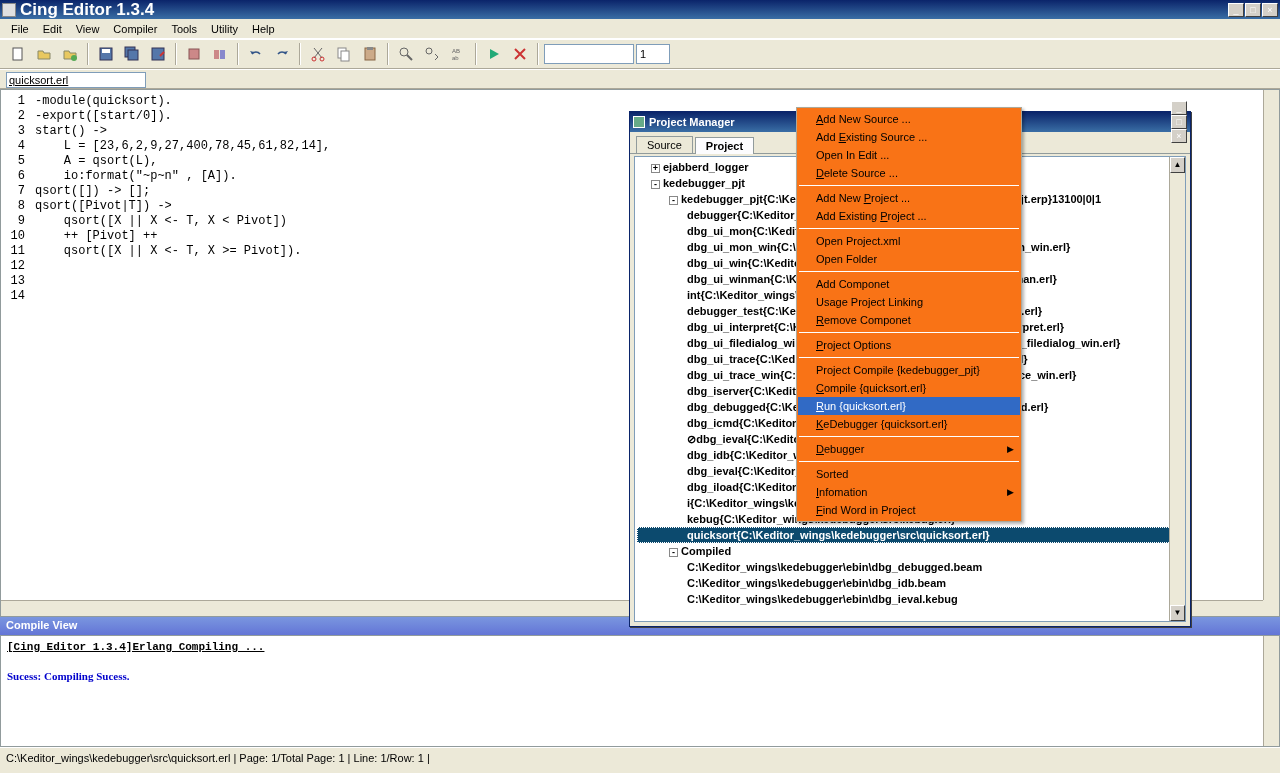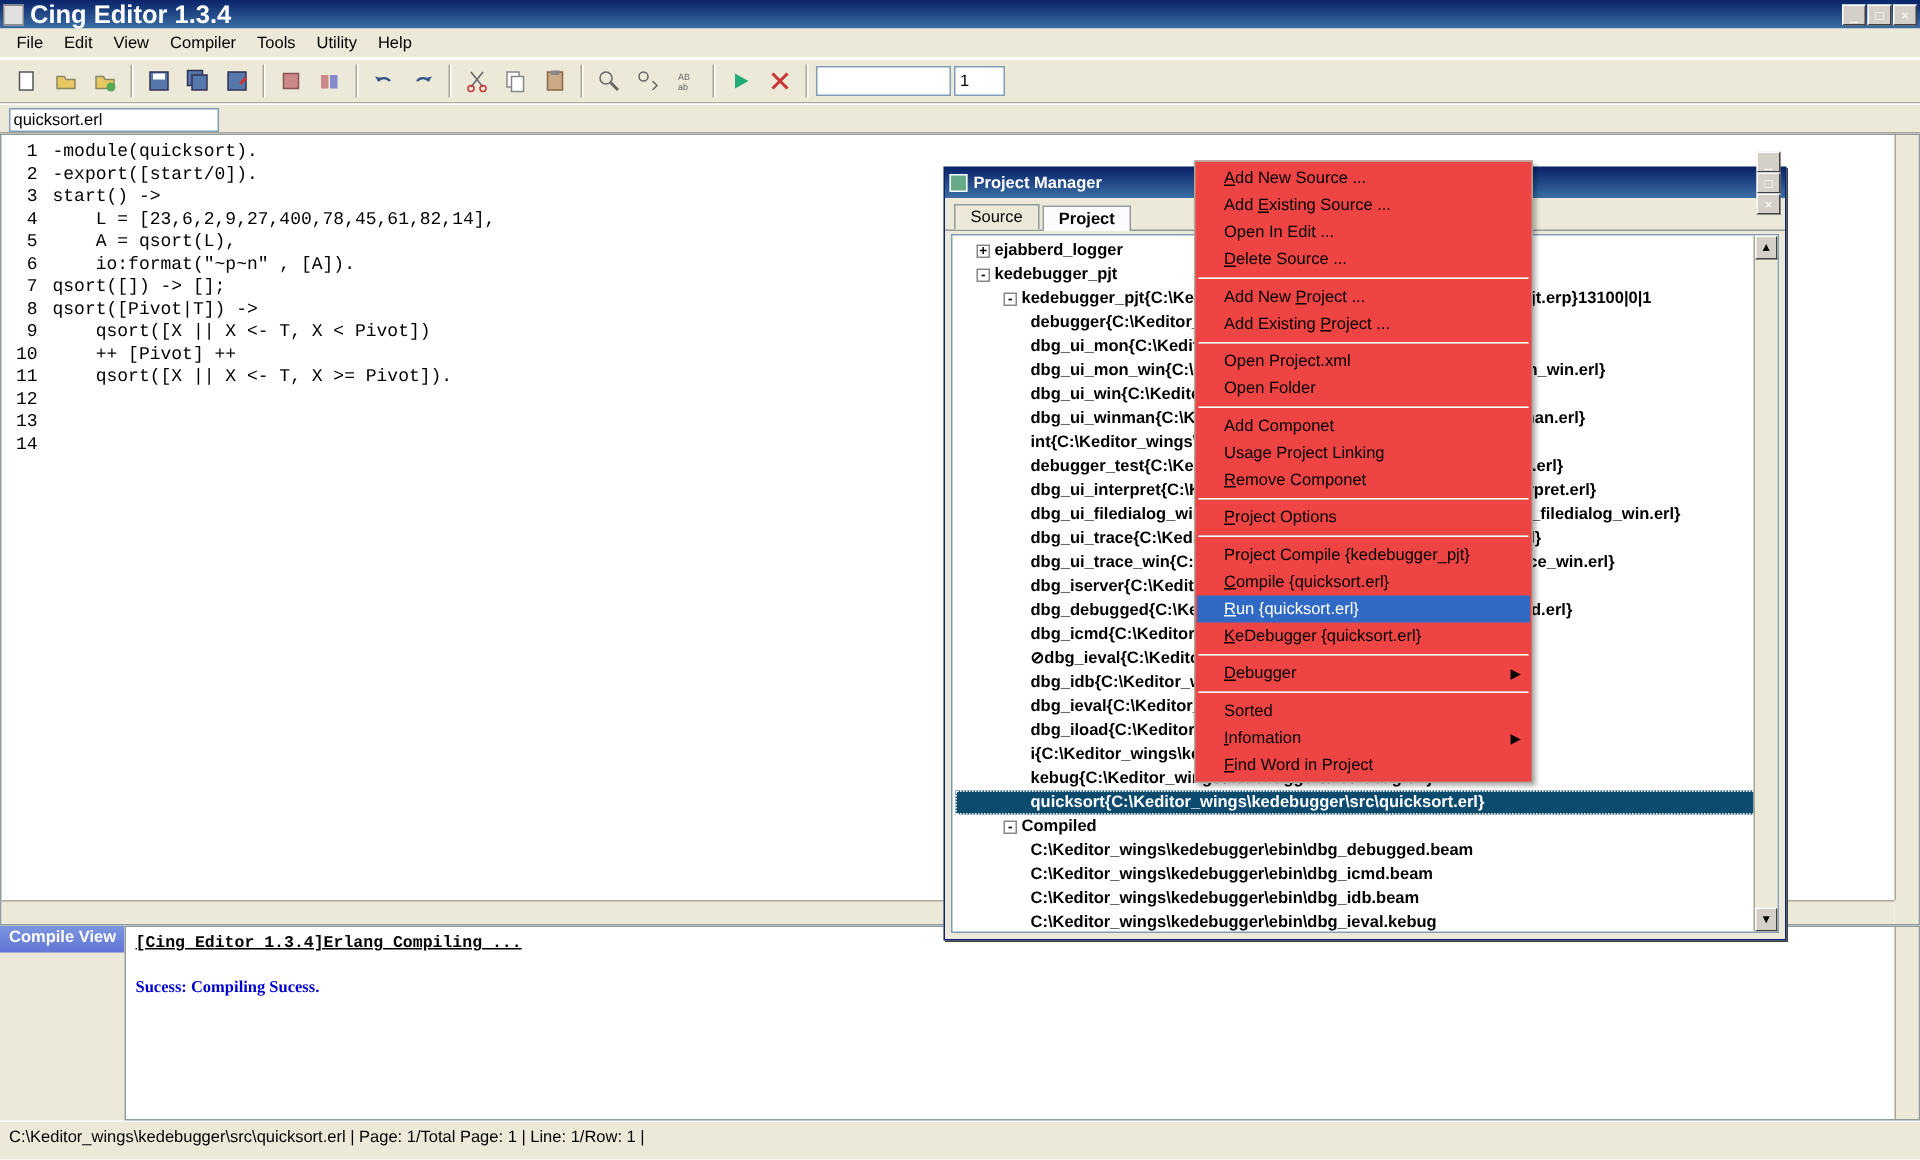--- a/index.html
+++ b/index.html
@@ -9,50 +9,50 @@
 .titlebar .title { flex:1; font-weight:bold; font-size:17px; }
 .titlebar .winbtns { display:flex; gap:1px; }
 .winbtn { width:16px; height:14px; background:#d4d0c8; border:1px solid #fff; border-right-color:#404040; border-bottom-color:#404040; font-size:9px; text-align:center; line-height:12px; cursor:pointer; font-family:"Marlett","Arial"; }
 .menubar { height:20px; background:#ece9d8; display:flex; align-items:center; padding:0 4px; border-bottom:1px solid #fff; }
 .menubar .menuitem { padding:2px 7px; cursor:pointer; }
 .toolbar { height:30px; background:#ece9d8; border-top:1px solid #fff; border-bottom:1px solid #aca899; display:flex; align-items:center; padding:2px 6px; gap:2px; }
 .tbtn { width:24px; height:24px; border:1px solid transparent; display:flex; align-items:center; justify-content:center; cursor:pointer; }
 .tsep { width:2px; height:22px; border-left:1px solid #aca899; border-right:1px solid #fff; margin:0 3px; }
 .tinput { height:20px; border:1px solid #7f9db9; background:#fff; padding:0 3px; font-size:11px; }
 .filelabel { height:20px; background:#ece9d8; border-top:1px solid #fff; border-bottom:1px solid #aca899; padding:2px 6px; }
-.filelabel input { height:16px; width:140px; border:1px solid #7f9db9; background:#fff; padding:0 2px; font-size:11px; }
+.filelabel input { height:16px; width:140px; border:1px solid #7f9db9; background:#fff; padding:0 2px; font-size:11px;text-decoration:underline; }
 .editor-area { position:relative; height:528px; background:#fff; border:1px solid #919b9c; overflow:hidden; }
 .editor-content { display:flex; font-family:"Courier New",monospace; font-size:12px; line-height:15px; }
 .gutter { width:28px; text-align:right; padding:4px 4px 0 0; color:#000; user-select:none; }
 .code { padding:4px 0 0 6px; white-space:pre; }
 .scroll-v { position:absolute; right:0; top:0; bottom:16px; width:16px; background:#ece9d8; border-left:1px solid #aca899; }
 .scroll-h { position:absolute; left:0; right:16px; bottom:0; height:16px; background:#ece9d8; border-top:1px solid #aca899; }
 .scroll-corner { position:absolute; right:0; bottom:0; width:16px; height:16px; background:#ece9d8; }
-.compileview { height:130px; display:flex; flex-direction:row; }
+.compileview { height:130px; display:flex; flex-direction:column; }
 .compileview .hdr { height:18px; background:linear-gradient(to bottom,#7a96df,#6375d6); color:#fff; padding:2px 6px; font-weight:bold; font-size:11px; }
 .compileview .body { flex:1; background:#fff; border:1px solid #919b9c; padding:4px 6px; font-family:"Tahoma"; font-size:11px; line-height:15px; overflow:hidden; position:relative; }
 .compileview .line1 { font-weight:bold; text-decoration:underline;font-family:Liberation Mono, monospace; }
 .compileview .success { color:#0000cc; font-weight:bold; }
 .statusbar { height:20px; background:#ece9d8; border-top:1px solid #fff; padding:2px 6px; font-size:11px; display:flex; align-items:center; }
 .pm-window { position:absolute; left:629px; top:111px; width:562px; height:516px; background:#ece9d8; border:1px solid #0a246a; box-shadow:1px 1px 0 #404040; }
 .pm-titlebar { height:20px; background:linear-gradient(to bottom,#0a246a,#3a6ea5); color:#fff; display:flex; align-items:center; padding:0 3px; }
 .pm-titlebar .icon { width:12px; height:12px; background:#6a8; margin-right:4px; border:1px solid #fff; }
 .pm-titlebar .title { flex:1; font-weight:bold; font-size:11px; }
 .pm-tabs { height:22px; display:flex; align-items:flex-end; padding:2px 6px 0 6px; border-bottom:1px solid #919b9c; background:#ece9d8;text-align:right; }
 .pm-tab { padding:2px 10px; border:1px solid #919b9c; border-bottom:none; background:#ece9d8; margin-right:2px; font-size:11px; cursor:pointer; position:relative; }
 .pm-tab.active { background:#fcfcfe; font-weight:bold; top:1px; }
 .pm-tree { position:absolute; top:44px; left:4px; right:4px; bottom:4px; background:#fff; border:1px solid #7f9db9; overflow:hidden; font-size:11px; line-height:16px;font-weight:bold; }
 .pm-tree-inner { padding:2px; }
 .tree-row { white-space:nowrap; padding:0 2px; cursor:pointer; }
 .tree-row.sel { background:#0c4a6e; color:#fff; outline:1px dotted #fff; outline-offset:-1px; }
 .tree-box { display:inline-block; width:9px; height:9px; border:1px solid #888; text-align:center; line-height:7px; font-size:9px; margin-right:3px; background:#fff; color:#000; vertical-align:middle; }
 .tree-ind { display:inline-block; }
 .tree-scroll { position:absolute; right:0; top:0; bottom:0; width:16px; background:#ece9d8; border-left:1px solid #aca899; }
 .tree-scroll .arrow { height:16px; background:#d4d0c8; border:1px solid #fff; border-right-color:#404040; border-bottom-color:#404040; font-size:8px; text-align:center; line-height:14px; }
-.context-menu { position:absolute; left:796px; top:107px; width:226px; background:#ef4444; border:1px solid #aca899; box-shadow:2px 2px 3px rgba(0,0,0,.3); padding:2px 1px; font-size:11px; z-index:100; }
+.context-menu { position:absolute; left:796px; top:107px; width:226px; background:#f97316; border:1px solid #aca899; box-shadow:2px 2px 3px rgba(0,0,0,.3); padding:2px 1px; font-size:11px; z-index:100; }
 .cm-item { padding:3px 16px 3px 18px; cursor:pointer; white-space:nowrap; position:relative; }
 .cm-item.highlighted { background:#316ac5; color:#fff; }
 .cm-sep { height:1px; background:#aca899; margin:3px 1px; border-bottom:1px solid #fff; }
 .cm-arrow { position:absolute; right:6px; top:4px; font-size:9px; }
 .u { text-decoration:underline; }
 svg.ico { width:16px; height:16px; }
 </style>
 </head>
 <body>
 
@@ -270,21 +270,20 @@
         <div class="tree-row"><span class="tree-ind" style="width: 48px; display: inline-block;"></span><span>dbg_icmd{C:\Keditor_wings\kedebugger\src\dbg_icmd.erl}</span></div>
         <div class="tree-row"><span class="tree-ind" style="width: 48px; display: inline-block;"></span><span>⊘dbg_ieval{C:\Keditor_wings\kedebugger\src\dbg_ieval.erl}</span></div>
         <div class="tree-row"><span class="tree-ind" style="width: 48px; display: inline-block;"></span><span>dbg_idb{C:\Keditor_wings\kedebugger\src\dbg_idb.erl}</span></div>
         <div class="tree-row"><span class="tree-ind" style="width: 48px; display: inline-block;"></span><span>dbg_ieval{C:\Keditor_wings\kedebugger\src\dbg_ieval.erl}</span></div>
         <div class="tree-row"><span class="tree-ind" style="width: 48px; display: inline-block;"></span><span>dbg_iload{C:\Keditor_wings\kedebugger\src\dbg_iload.erl}</span></div>
         <div class="tree-row"><span class="tree-ind" style="width: 48px; display: inline-block;"></span><span>i{C:\Keditor_wings\kedebugger\src\i.erl}</span></div>
         <div class="tree-row"><span class="tree-ind" style="width: 48px; display: inline-block;"></span><span>kebug{C:\Keditor_wings\kedebugger\src\kebug.erl}</span></div>
         <div class="tree-row sel"><span class="tree-ind" style="width: 48px; display: inline-block;"></span><span>quicksort{C:\Keditor_wings\kedebugger\src\quicksort.erl}</span></div>
         <div class="tree-row"><span class="tree-ind" style="width: 30px; display: inline-block;"></span><span class="tree-box">-</span><span>Compiled</span></div>
         <div class="tree-row"><span class="tree-ind" style="width: 48px; display: inline-block;"></span><span>C:\Keditor_wings\kedebugger\ebin\dbg_debugged.beam</span></div>
-        <div class="tree-row"><span class="tree-ind" style="width: 48px; display: inline-block;"></span><span>C:\Keditor_wings\kedebugger\ebin\dbg_icmd.beam</span></div>
         <div class="tree-row"><span class="tree-ind" style="width: 48px; display: inline-block;"></span><span>C:\Keditor_wings\kedebugger\ebin\dbg_idb.beam</span></div>
         <div class="tree-row"><span class="tree-ind" style="width: 48px; display: inline-block;"></span><span>C:\Keditor_wings\kedebugger\ebin\dbg_ieval.kebug</span></div>
       </div>
     <div class="tree-scroll">
       <div class="arrow">▲</div>
       <div style="position:absolute;bottom:0;left:0;right:0" class="arrow">▼</div>
     </div>
   </div>
 </div>
 

